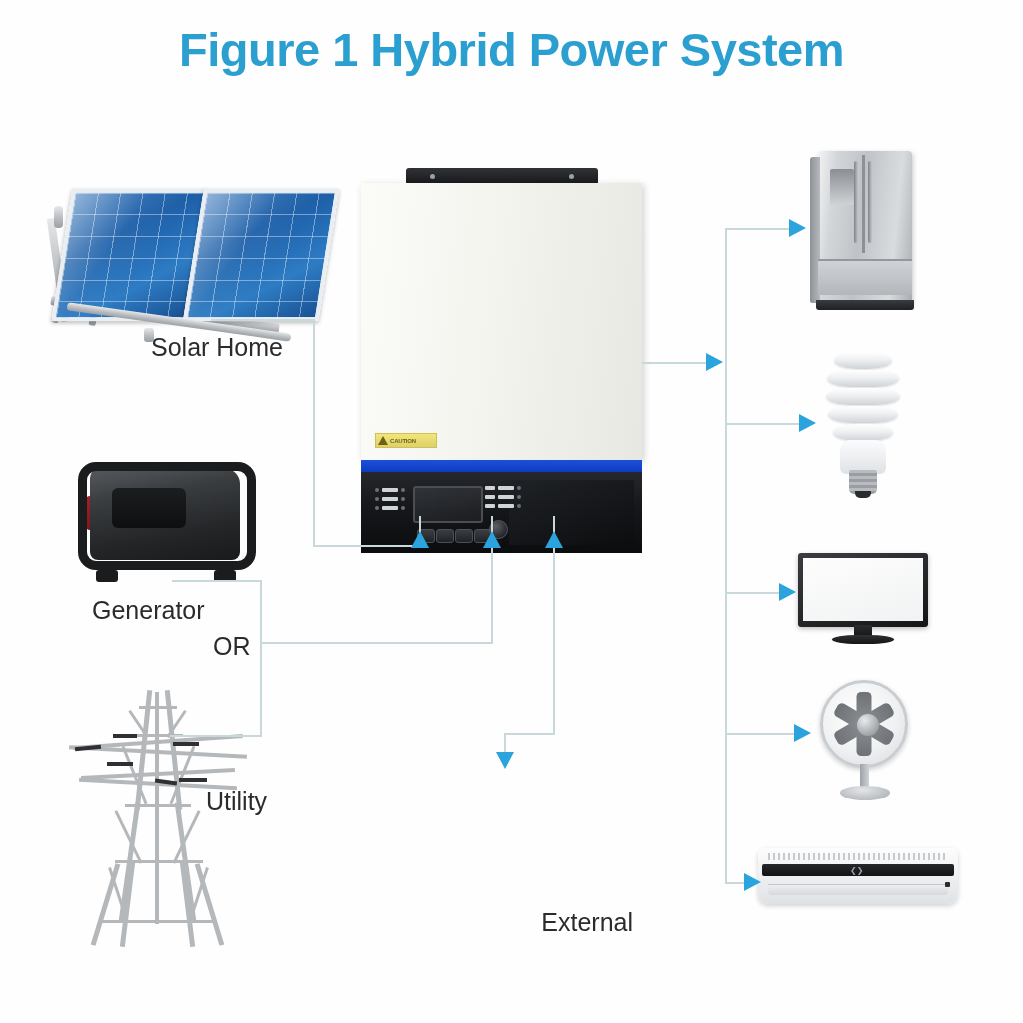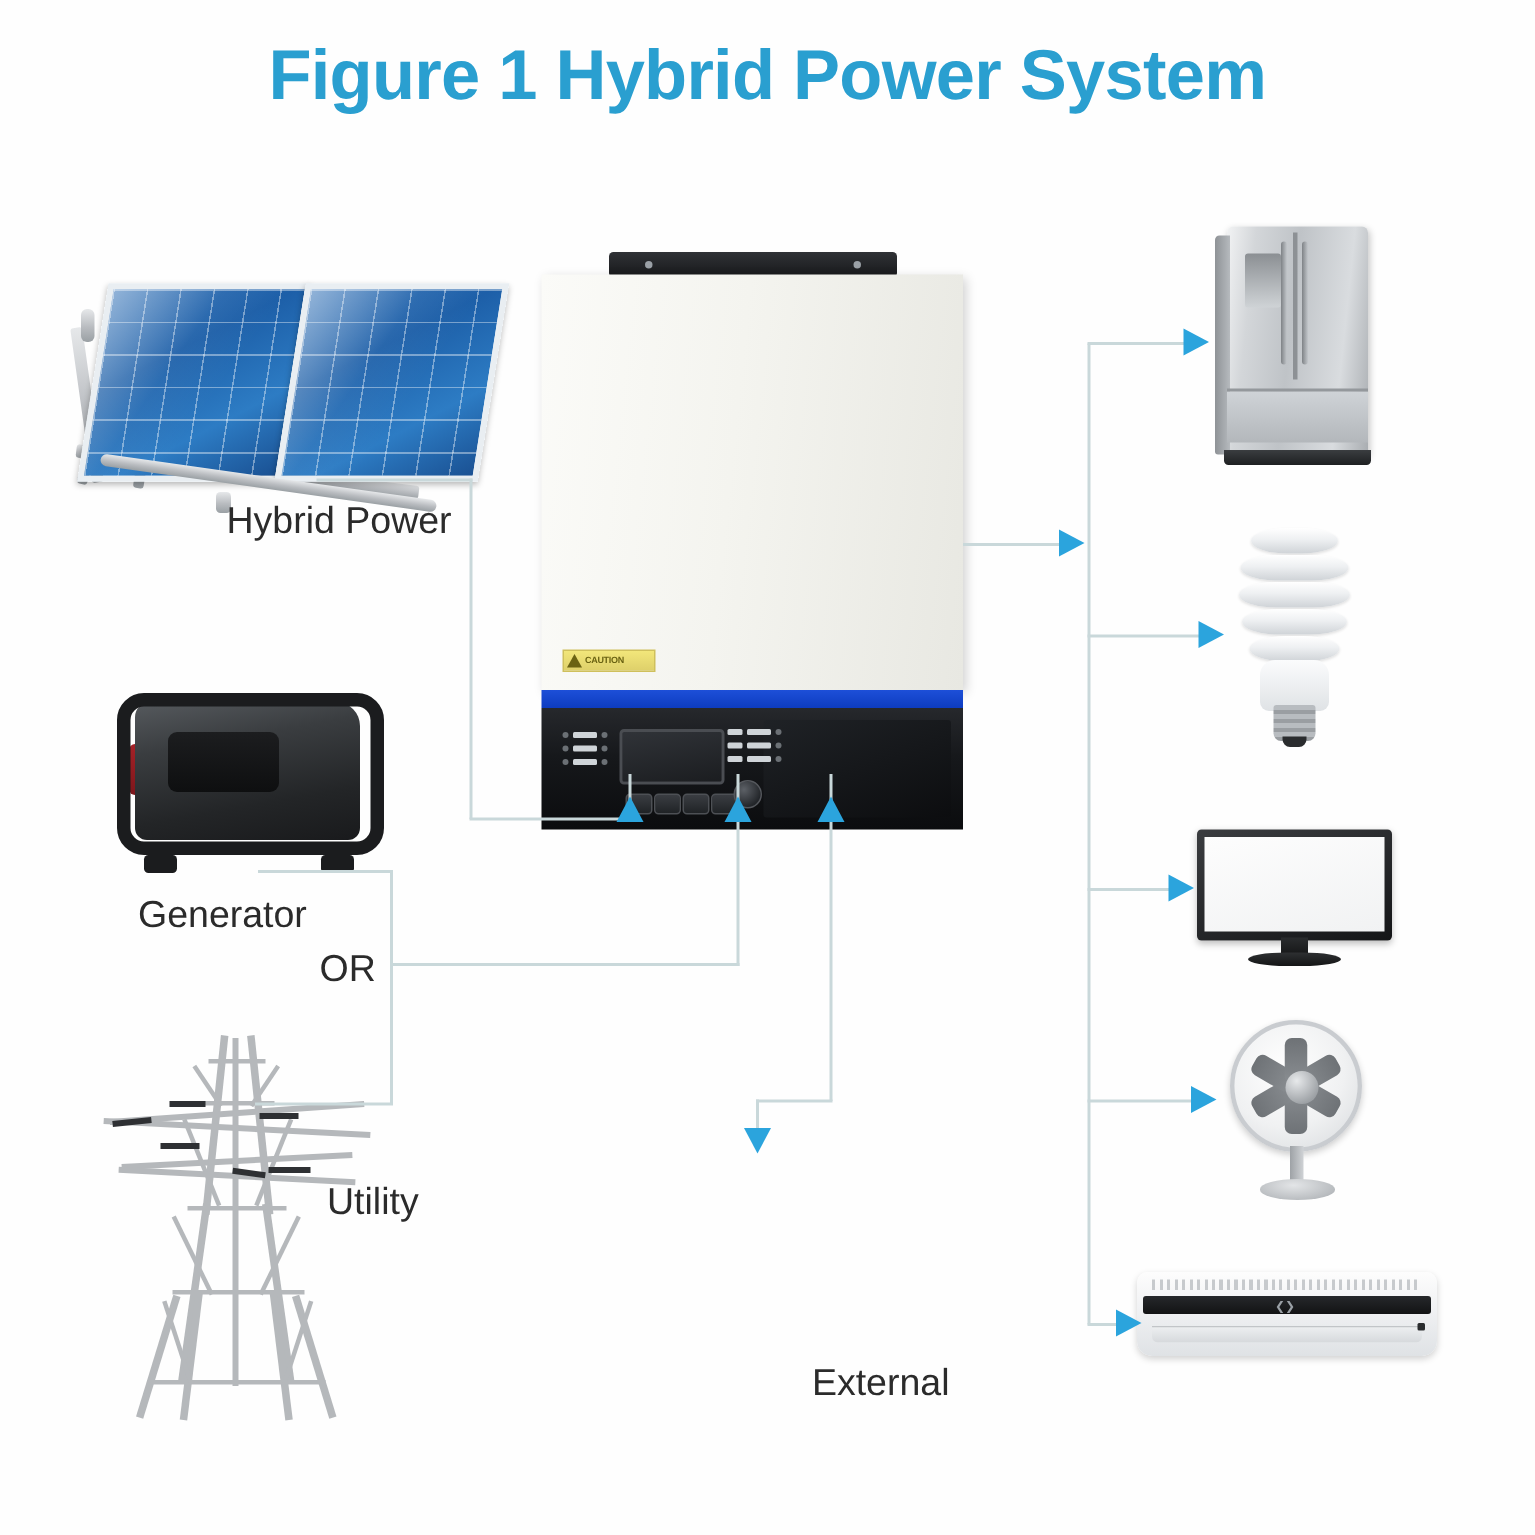--- a/index.html
+++ b/index.html
@@ -400,21 +400,21 @@
       </div>
       <div class="sp-panel" style="left:130px; top:0; width:126px; height:126px;">
         <div class="sp-cells"></div>
         <div class="sp-gloss"></div>
       </div>
     </div>
 
     <div class="sp-frame" style="left:30px; top:140px; width:226px; height:8px; transform:rotate(8deg); border-radius:4px;"></div>
     <div class="sp-frame" style="left:108px; top:150px; width:10px; height:14px; border-radius:3px;"></div>
   </div>
-  <div class="lbl" style="left:151px; top:333px;">Hybrid Power</div>
+  <div class="lbl" style="left:151px; top:333px;">Solar Home</div>
 
   <div id="generator">
     <div class="gen-red"></div>
     <div class="gen-body"></div>
     <div class="gen-panel"></div>
     <div class="gen-frame"></div>
     <div class="gen-foot" style="left:24px;"></div>
     <div class="gen-foot" style="left:142px;"></div>
   </div>
   <div class="lbl" style="left:92px; top:596px;">Generator</div>
@@ -452,21 +452,21 @@
     <div class="tw" style="left:26px; top:100px; width:154px; height:4px; transform:rotate(-3deg);"></div>
     <div class="tw" style="left:24px; top:110px; width:158px; height:4px; transform:rotate(3deg);"></div>
 
     <div class="tw" style="left:20px; top:74px; width:26px; height:4px; background:#2e3033; transform:rotate(-6deg);"></div>
     <div class="tw" style="left:58px; top:62px; width:24px; height:4px; background:#2e3033;"></div>
     <div class="tw" style="left:118px; top:70px; width:26px; height:4px; background:#2e3033;"></div>
     <div class="tw" style="left:124px; top:106px; width:28px; height:4px; background:#2e3033;"></div>
     <div class="tw" style="left:52px; top:90px; width:26px; height:4px; background:#2e3033;"></div>
     <div class="tw" style="left:100px; top:108px; width:22px; height:4px; background:#2e3033; transform:rotate(8deg);"></div>
   </div>
-  <div class="lbl" style="left:218px; top:787px;text-align:right;">Utility</div>
+  <div class="lbl" style="left:206px; top:787px;text-align:right;">Utility</div>
 
   <div id="inverter">
     <div class="inv-bracket">
       <div class="inv-screw" style="left:24px;"></div>
       <div class="inv-screw" style="right:24px;"></div>
     </div>
     <div class="inv-case">
       <div class="inv-caution">
         <span class="tri"></span>
         <span class="ctxt">CAUTION</span>

